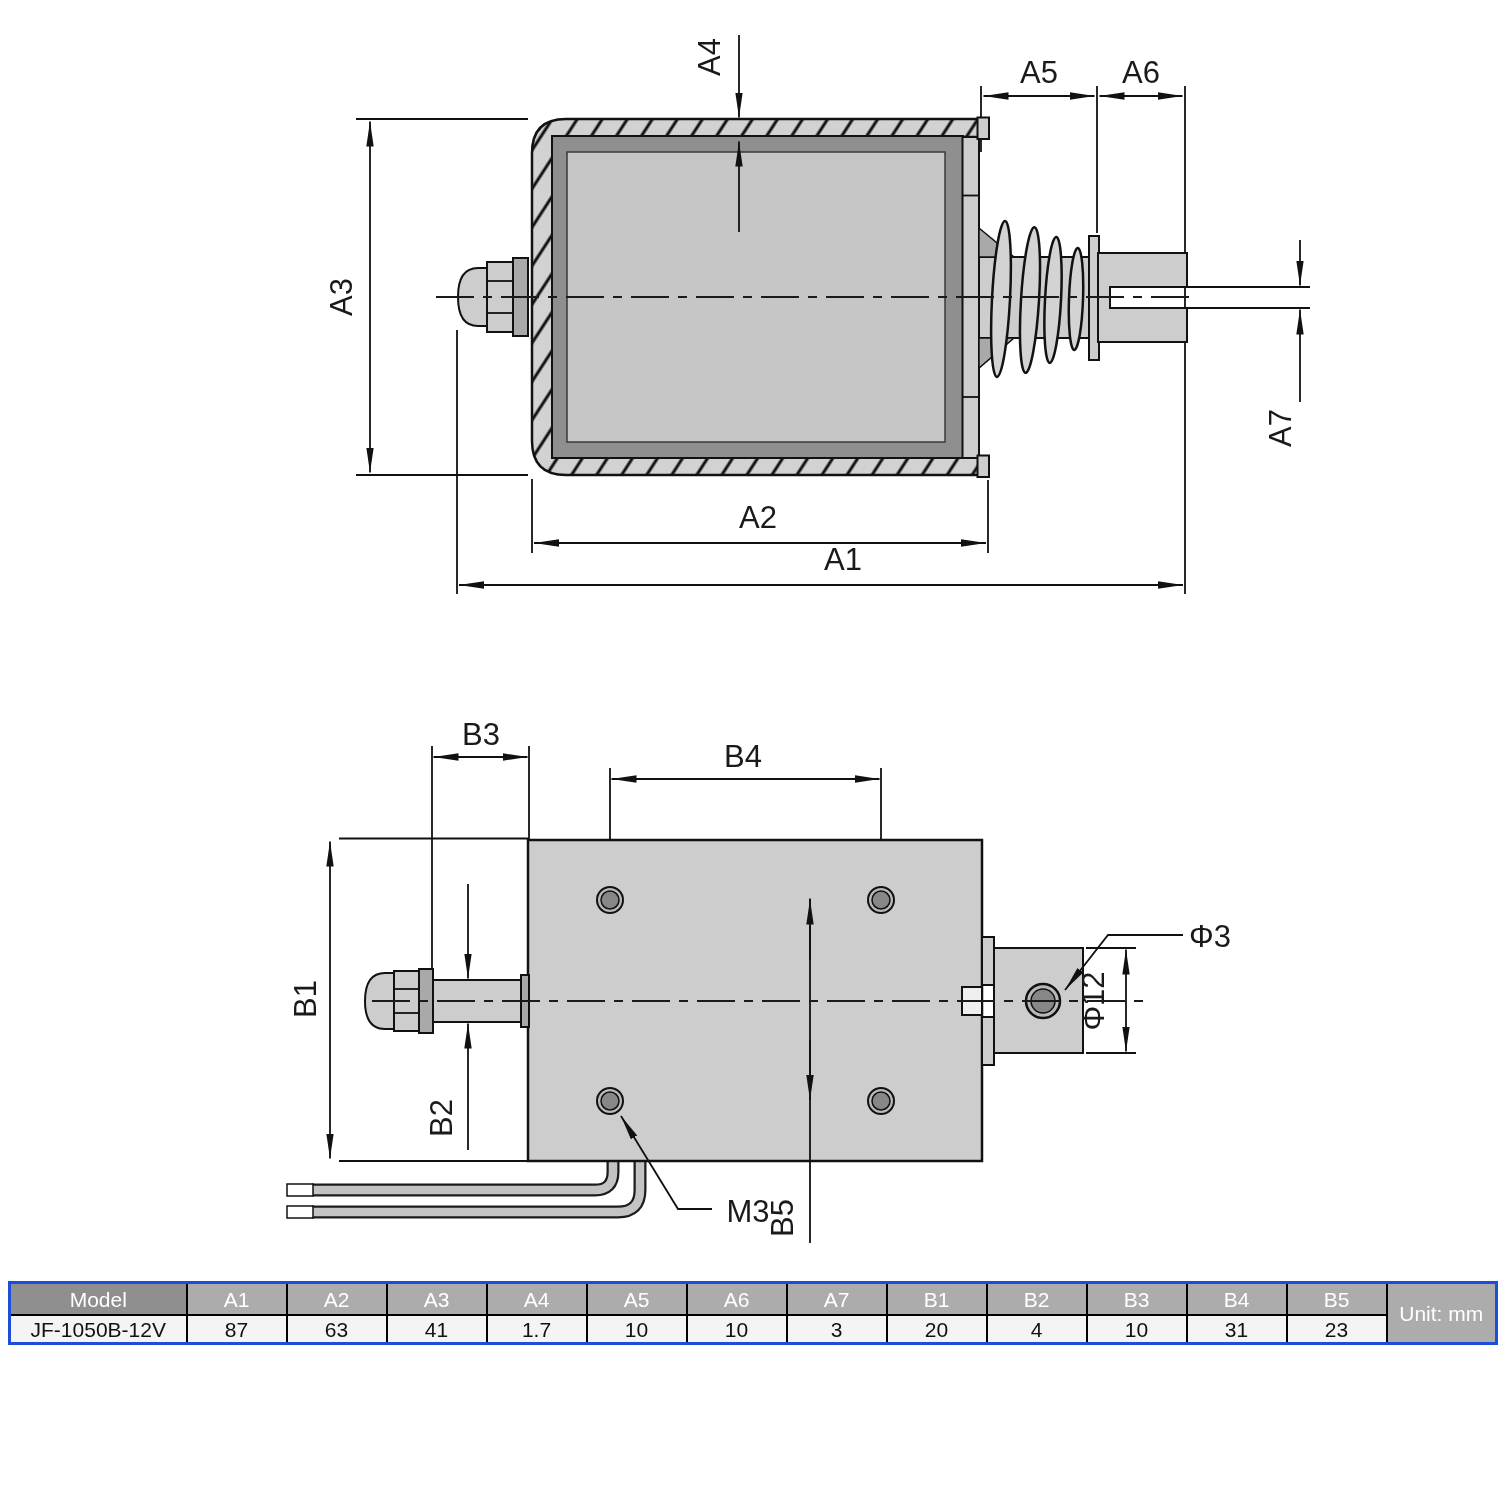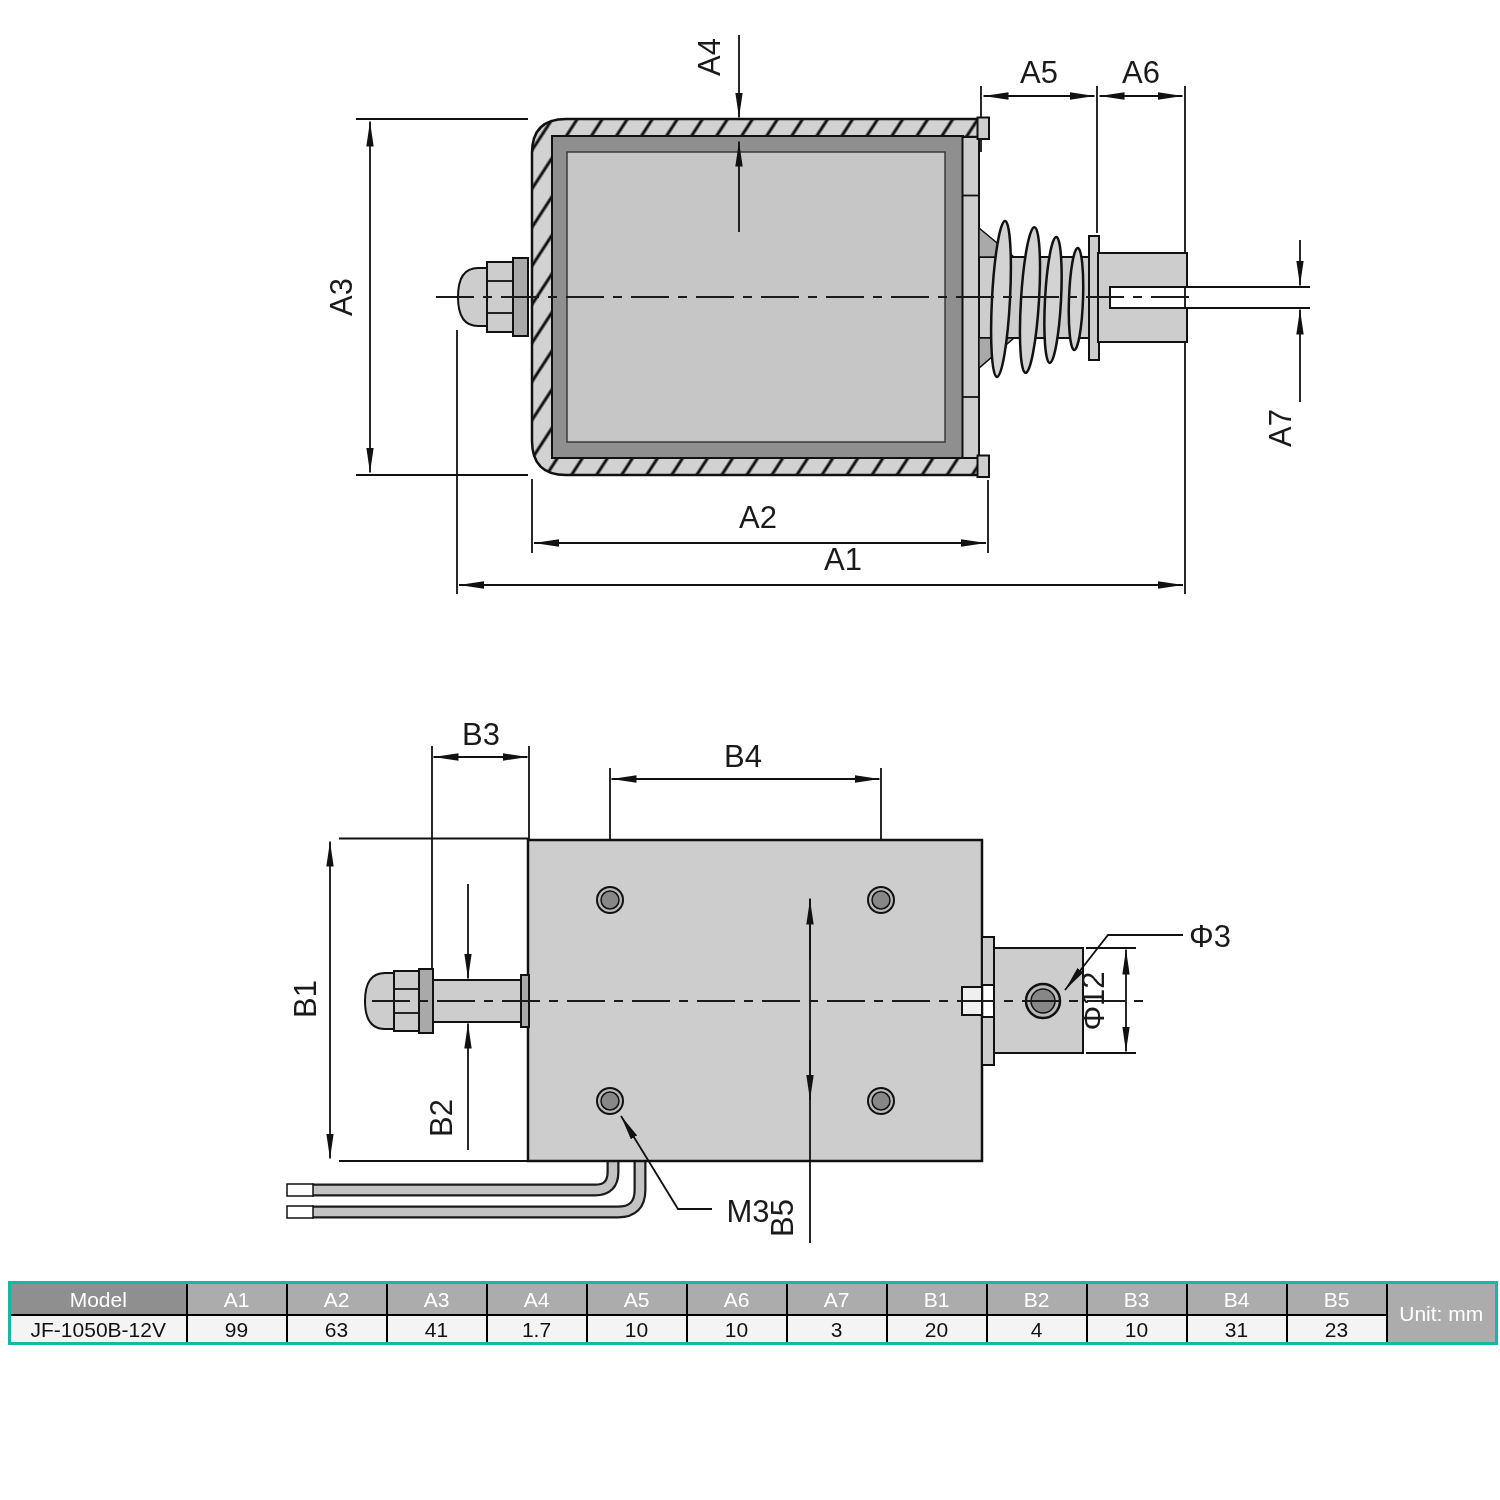--- a/index.html
+++ b/index.html
@@ -5,21 +5,21 @@
   html,body{margin:0;padding:0;background:#ffffff;width:1500px;height:1500px;
     font-family:"Liberation Sans", sans-serif;}
   .stage{position:relative;width:1500px;height:1500px;background:#fff;overflow:hidden;}
   svg{position:absolute;left:0;top:0;}
   svg text{fill:var(--text);font-family:"Liberation Sans",sans-serif;font-size:31px;}
   svg text.dim{font-size:31px;}
   .thin{stroke:var(--line);stroke-width:1.8;fill:none;}
   .cl{stroke:var(--centerline);stroke-width:2;fill:none;stroke-dasharray:38 9 9 9;}
   
   .tbl-wrap{position:absolute;left:8px;top:1281px;width:1487px;}
-  table{border-collapse:collapse;table-layout:fixed;width:100%;border:3px solid #14b8a6;}
+  table{border-collapse:collapse;table-layout:fixed;width:100%;border:3px solid #1d4ed8;}
   td{border:2px solid #000;text-align:center;vertical-align:middle;padding:0;
      font-size:21px;line-height:1;}
   tr.hdr td{height:30px;background:var(--header_bg);color:var(--header_text);}
   tr.hdr td.model-h{background:var(--model_header_bg);}
   tr.data td{height:26px;background:var(--cell_bg);color:#111;}
   td.unit{background:var(--cell_bg);color:#333;height:auto;margin-left:16px;}
 </style>
 </head>
 <body>
 
@@ -243,21 +243,21 @@
       <td>A7</td>
       <td>B1</td>
       <td>B2</td>
       <td>B3</td>
       <td>B4</td>
       <td>B5</td>
       <td class="unit" rowspan="2">Unit: mm</td>
     </tr>
     <tr class="data">
       <td>JF-1050B-12V</td>
-      <td>99</td>
+      <td>87</td>
       <td>63</td>
       <td>41</td>
       <td>1.7</td>
       <td>10</td>
       <td>10</td>
       <td>3</td>
       <td>20</td>
       <td>4</td>
       <td>10</td>
       <td>31</td>

